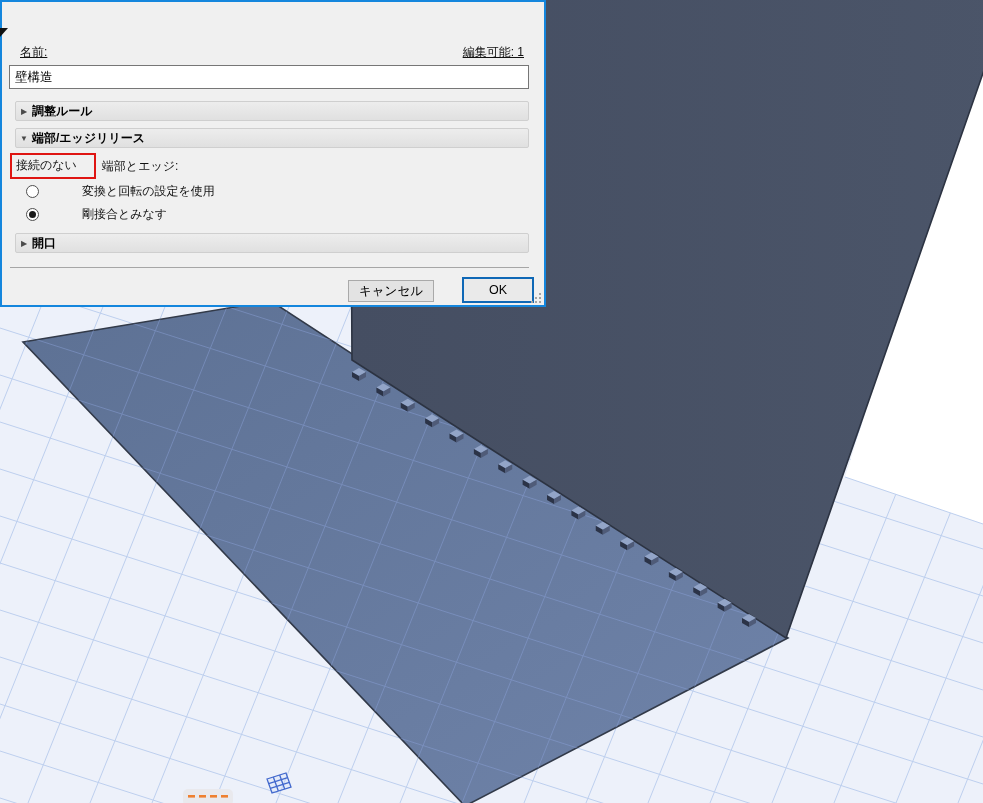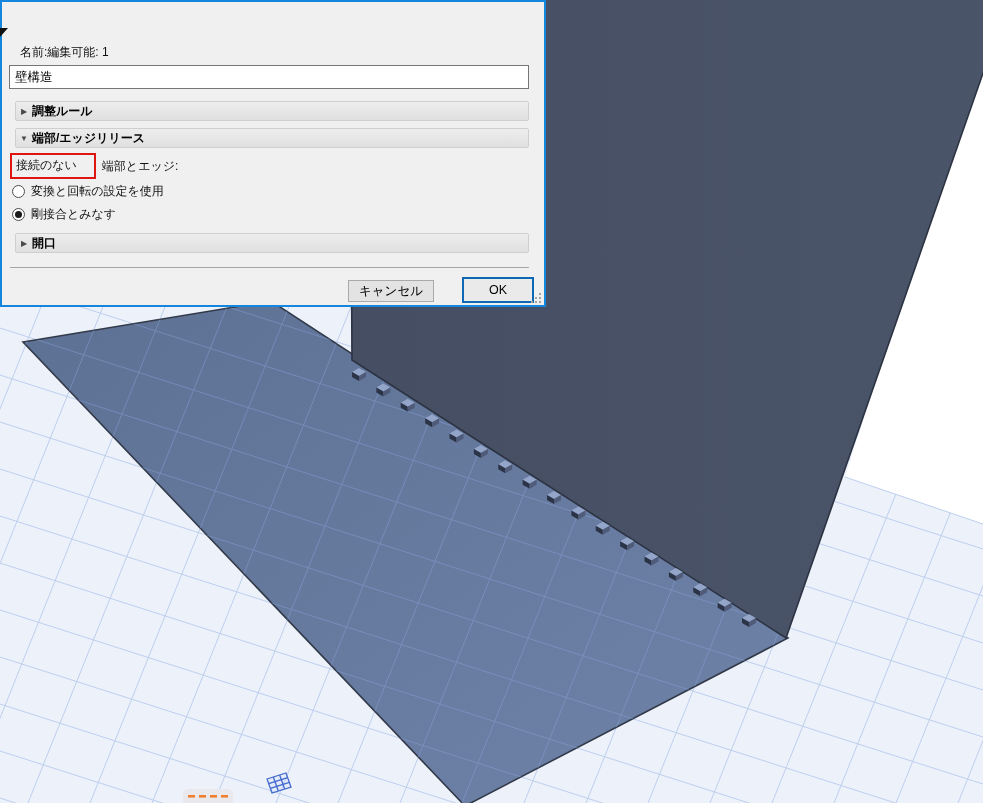--- a/index.html
+++ b/index.html
@@ -11,32 +11,32 @@
   
   .dialog{position:absolute;left:0;top:0;width:546px;height:307px;background:#f0f0f0;
           border:2px solid #1486dd;z-index:10;font-size:12px;color:#111;}
   .titlebar{position:relative;height:30px;background:#ffffff;display:flex;align-items:center;}
   .app-icon{width:16px;height:16px;margin-left:9px;margin-right:7px;flex:0 0 auto;}
   .title-text{font-size:12px;color:#111;}
   .cap-btn{position:absolute;top:0;height:30px;width:34px;display:flex;align-items:center;
            justify-content:center;color:#222;}
   .cap-help{right:44px;font-size:13px;}
   .cap-close{right:2px;font-size:18px;font-weight:400;}
-  .name-row{position:absolute;left:18px;right:20px;top:42px;display:flex;justify-content:flex-start;}
+  .name-row{position:absolute;left:18px;right:20px;top:42px;display:flex;justify-content:space-between;text-decoration:underline;}
   .text-input{position:absolute;left:7px;right:15px;top:63px;height:24px;background:#fff;
               border:1px solid #767676;font-size:12.5px;padding:2px 5px;color:#000;
               font-family:"Liberation Sans","DejaVu Sans",sans-serif;}
   .section-bar{position:absolute;left:13px;right:15px;height:20px;
                background:linear-gradient(#ededed,#e0e0e0);border:1px solid #cfcfcf;border-radius:2px;
                display:flex;align-items:center;font-weight:bold;font-size:12px;color:#000;}
   .section-bar .arrow{width:16px;text-align:center;font-size:8px;color:#4a4a4a;}
   #bar-adjust{top:99px;} #bar-edge{top:126px;} #bar-opening{top:231px;}
   .edge-label{position:absolute;left:8px;top:151px;font-size:12px;display:flex;align-items:center;}
   .hl-box{display:inline-block;border:2px solid #df1512;padding:2px 17px 3px 4px;margin-right:6px;}
-  .radio-row{position:absolute;left:10px;display:flex;align-items:center;}
+  .radio-row{position:absolute;left:24px;display:flex;align-items:center;gap:37px;}
   #radio-0{top:181px;} #radio-1{top:204px;}
   .radio{width:13px;height:13px;border:1px solid #4f4f4f;border-radius:50%;background:#fff;
          margin-right:6px;position:relative;flex:0 0 auto;}
   .radio.checked::after{content:"";position:absolute;left:2px;top:2px;width:7px;height:7px;
          border-radius:50%;background:#1a1a1a;}
   .divider{position:absolute;left:8px;right:15px;top:265px;height:1px;background:#a6a6a6;}
   .btn{position:absolute;display:flex;align-items:center;justify-content:center;
        font-size:12.5px;color:#000;background:#e3e3e3;}
   #btn-cancel{right:110px;top:278px;width:86px;height:22px;border:1px solid #a9a9a9;}
   #btn-ok{right:10px;top:275px;width:72px;height:26px;border:2px solid #0f68b6;background:#eaeaea;}

